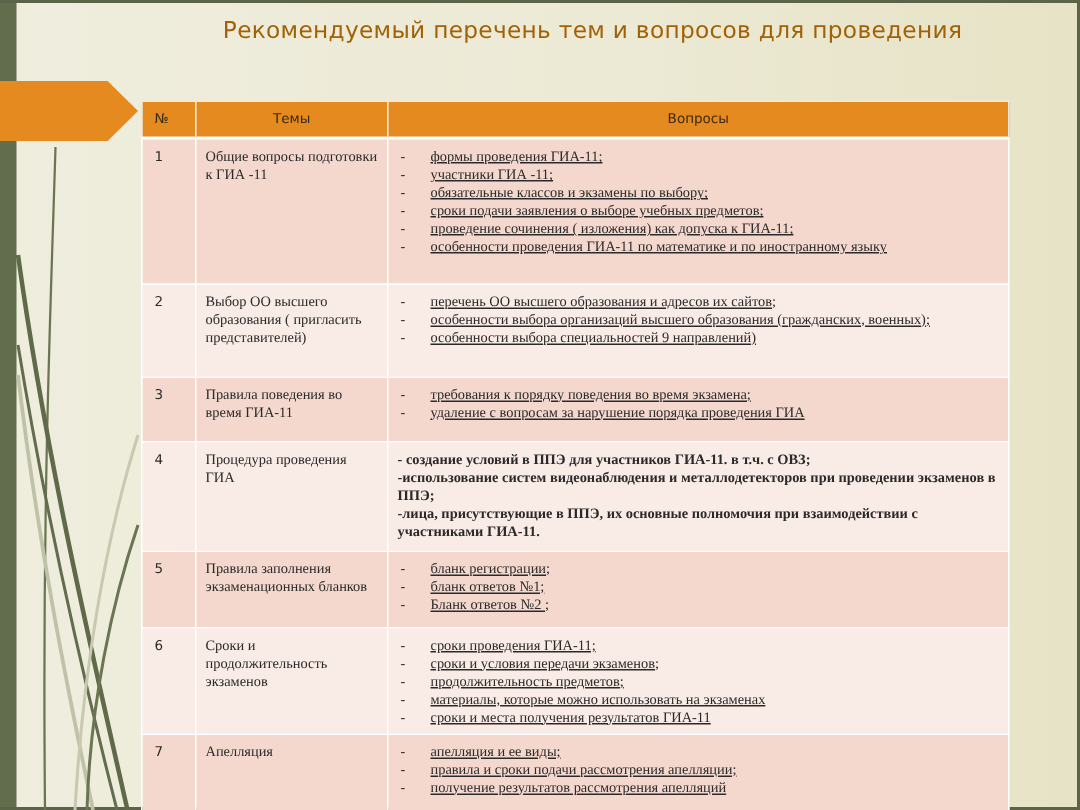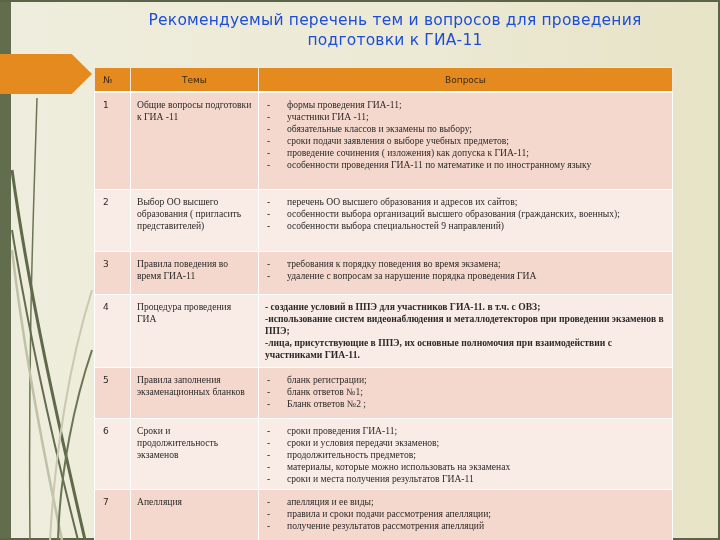--- a/index.html
+++ b/index.html
@@ -4,29 +4,29 @@
 <style>
   html, body { margin:0; padding:0; }
   body { width:720px; height:540px; overflow:hidden; position:relative; background:#ece8d3; font-family:"Liberation Serif", serif; }
   .slide { position:absolute; left:0; top:0; width:720px; height:540px; background:linear-gradient(90deg,#efeddd 0%,#ece9d4 60%,#e7e3c6 100%); }
   .left-bar { position:absolute; left:0; top:0; width:11px; height:540px; background:#616d4c; }
   .top-line { position:absolute; left:0; top:0; width:720px; height:2px; background:#5b6348; }
   .right-line { position:absolute; right:0; top:0; width:2px; height:540px; background:#5b6348; }
   .bottom-line { position:absolute; left:0; bottom:0; width:720px; height:2px; background:#5b6348; }
   .arrow { position:absolute; left:0; top:54px; width:92px; height:40px; background:#e58a1f; clip-path:polygon(0 0, 78% 0, 100% 50%, 78% 100%, 0 100%); }
   .swoosh { position:absolute; left:0; top:0; width:100px; height:540px; }
-  .title { position:absolute; left:110px; top:10px; width:570px; text-align:center; font-family:"DejaVu Sans", sans-serif; font-size:15.5px; line-height:20px; color:#1d4ed8; letter-spacing:0.2px; }
+  .title { position:absolute; left:110px; top:10px; width:570px; text-align:center; font-family:"DejaVu Sans", sans-serif; font-size:15.5px; line-height:20px; color:#a16207; letter-spacing:0.2px; }
   table { position:absolute; left:94px; top:67px; width:578px; border-collapse:collapse; table-layout:fixed; font-size:9.6px; color:#2a2a2a; }
   th { background:#e58a1f; color:#3a2a12; font-family:"DejaVu Sans", sans-serif; font-weight:normal; font-size:9px; height:21px; border:1px solid #f4e7d9; border-bottom:2px solid #fff; }
   th.num { text-align:left; padding-left:8px; }
   td { vertical-align:top; border:1px solid #ffffff; padding:6px 6px 4px 6px; line-height:12px; }
   tr.odd td { background:#f5d8cd; }
   tr.even td { background:#f9ebe5; }
   td.num { padding-left:8px; font-family:"DejaVu Sans", sans-serif; font-size:9px; }
-  ul { list-style:none; margin:0; padding:0; }
+  ul { list-style:none; margin:0; padding:0;text-decoration:underline; }
   li { position:relative; padding-left:22px; }
   li::before { content:"-"; position:absolute; left:2px; top:0; }
   .plain-line { display:block;font-weight:bold; }
 </style>
 </head>
 <body>
 
 <div class="slide">
   <div class="left-bar"></div>
   <div class="top-line"></div>
@@ -38,21 +38,20 @@
     <path d="M12 230 C30 340 55 450 78 540" stroke="#616d4c" stroke-width="2" fill="none"></path>
     <path d="M12 250 C25 360 45 460 62 540" stroke="#bfc2a7" stroke-width="2.5" fill="none"></path>
     <path d="M92 290 C70 360 55 450 50 540" stroke="#c9c8b0" stroke-width="2" fill="none"></path>
     <path d="M92 350 C75 400 60 470 58 540" stroke="#6b7553" stroke-width="2" fill="none"></path>
   </svg>
   <div class="arrow"></div>
 </div>
 
 <div class="title">
   <div>Рекомендуемый перечень тем и вопросов для проведения</div>
-  <div>подготовки  к ГИА-11</div>
 </div>
 
 <table>
   <colgroup>
       <col style="width:36px">
       <col style="width:128px">
       <col style="width:414px">
     </colgroup>
   <thead>
     <tr>

